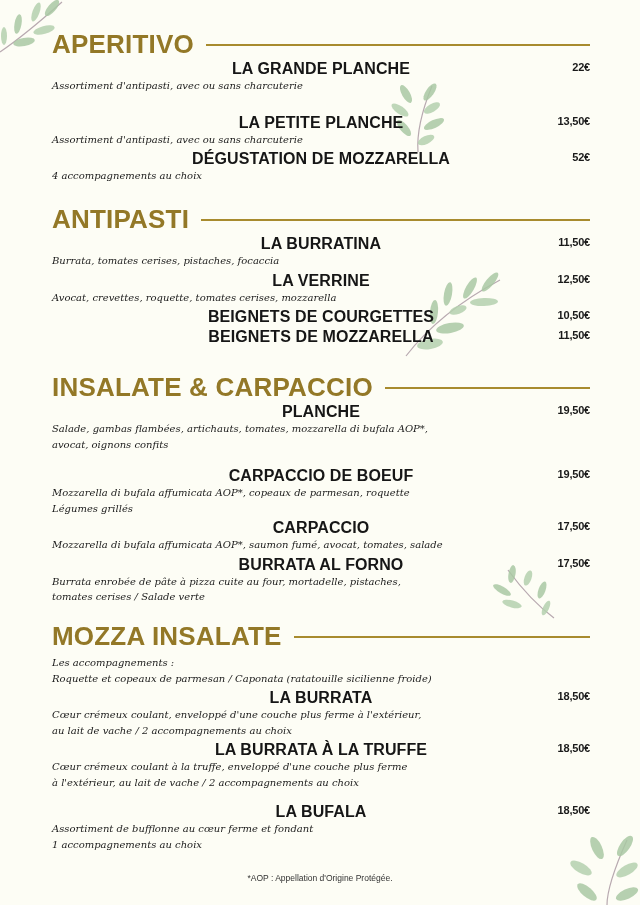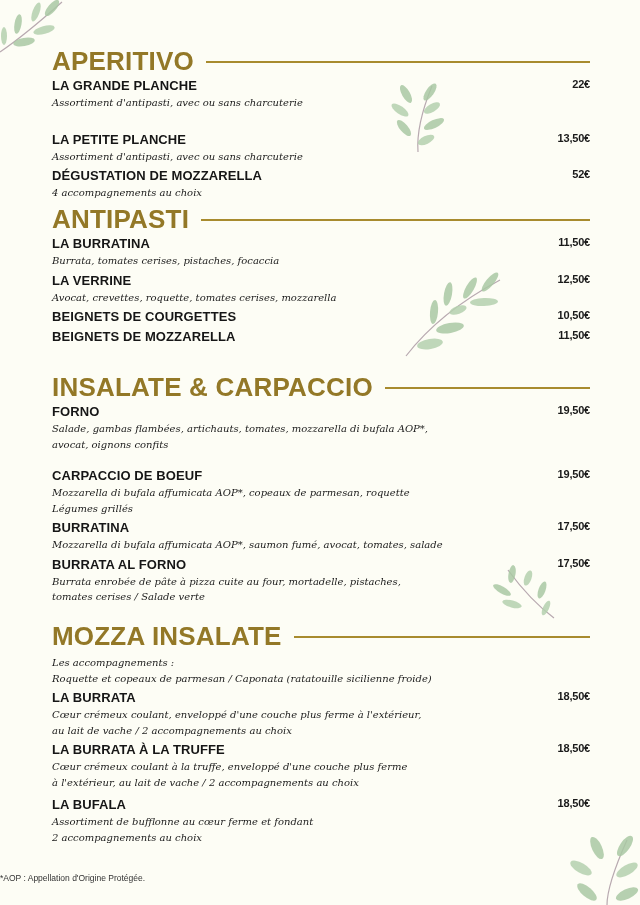--- a/index.html
+++ b/index.html
@@ -14,34 +14,34 @@
   .section { position: absolute; left: 0; width: 538px; }
   .sec-head { position: relative; height: 32px; display: flex; align-items: center; }
   .sec-title {
     font-family: "Liberation Sans", sans-serif;
     font-weight: 700; font-size: 26px; letter-spacing: 0.2px;
     color: #937827; white-space: nowrap; line-height: 30px;
   }
   .sec-rule { flex: 1; height: 2px; background: #a88b2e; margin-left: 12px; margin-top: 2px; }
   .item { position: relative; }
   .item-name {
-    font-weight: 700; font-size: 13px; line-height: 18px;
-    color: #161616; letter-spacing: 0.1px; white-space: nowrap;
+    font-weight: 700; font-size: 16px; line-height: 18px;
+    color: #161616; letter-spacing: 0.1px; white-space: nowrap; text-align: center;
   }
   .item-desc, .intro-line {
     font-family: "DejaVu Serif", serif; font-style: italic;
     font-size: 10px; line-height: 15.5px; color: #1a1a1a; white-space: nowrap;
   }
   .item-price {
     position: absolute; right: 0; top: 1px;
     font-family: "Liberation Sans", sans-serif; font-weight: 700;
     font-size: 11px; color: #1a1a1a; letter-spacing: -0.2px;
   }
   .footnote {
-    position: absolute; left: 0; width: 640px; top: 873px; 
+    position: absolute; left: 0; width: 640px; top: 873px; text-align: center;
     font-size: 8.5px; color: #333;
   }
   .leaf { position: absolute; }
 </style>
 </head>
 <body>
 
 <svg class="leaf" style="left:0;top:0" width="66" height="60" viewBox="0 0 66 60">
   <path d="M0 52 Q25 35 62 2" stroke="#b8a9b0" stroke-width="1.2" fill="none"></path>
   <ellipse cx="52" cy="8" rx="4" ry="10" transform="rotate(40 52 8)" fill="#a9c8a3" opacity="0.85"></ellipse>
@@ -90,21 +90,21 @@
   <ellipse cx="32" cy="18" rx="5" ry="12" transform="rotate(-25 32 18)" fill="#a9c8a3" opacity="0.85"></ellipse>
   <ellipse cx="60" cy="16" rx="5" ry="12" transform="rotate(35 60 16)" fill="#a9c8a3" opacity="0.85"></ellipse>
   <ellipse cx="16" cy="38" rx="5" ry="12" transform="rotate(-60 16 38)" fill="#b4d0ae" opacity="0.85"></ellipse>
   <ellipse cx="62" cy="40" rx="5" ry="12" transform="rotate(60 62 40)" fill="#b4d0ae" opacity="0.85"></ellipse>
   <ellipse cx="22" cy="62" rx="5" ry="12" transform="rotate(-50 22 62)" fill="#a9c8a3" opacity="0.85"></ellipse>
   <ellipse cx="62" cy="64" rx="5" ry="12" transform="rotate(65 62 64)" fill="#a9c8a3" opacity="0.85"></ellipse>
 </svg>
 
 <div class="page">
 
-  <div class="section" style="top:45px">
+  <div class="section" style="top:28px">
     <div class="sec-head">
       <span class="sec-title">APERITIVO</span>
       <span class="sec-rule"></span>
     </div>
     <div class="item" style="margin-top:0px">
       <div class="item-name">LA GRANDE PLANCHE</div>
       <div class="item-price">22€</div>
       <div class="item-desc">Assortiment d'antipasti, avec ou sans charcuterie</div>
     </div>
     <div class="item" style="margin-top:20px">
@@ -143,33 +143,33 @@
       <div class="item-price">11,50€</div>
     </div>
   </div>
 
   <div class="section" style="top:371px">
     <div class="sec-head">
       <span class="sec-title">INSALATE &amp; CARPACCIO</span>
       <span class="sec-rule"></span>
     </div>
     <div class="item">
-      <div class="item-name">FORNO</div>
+      <div class="item-name">PLANCHE</div>
       <div class="item-price">19,50€</div>
       <div class="item-desc">Salade, gambas flambées, artichauts, tomates, mozzarella di bufala AOP*,</div>
       <div class="item-desc">avocat, oignons confits</div>
     </div>
     <div class="item" style="margin-top:15px">
       <div class="item-name">CARPACCIO DE BOEUF</div>
       <div class="item-price">19,50€</div>
       <div class="item-desc">Mozzarella di bufala affumicata AOP*, copeaux de parmesan, roquette</div>
       <div class="item-desc">Légumes grillés</div>
     </div>
     <div class="item" style="margin-top:3px">
-      <div class="item-name">BURRATINA</div>
+      <div class="item-name">CARPACCIO</div>
       <div class="item-price">17,50€</div>
       <div class="item-desc">Mozzarella di bufala affumicata AOP*, saumon fumé, avocat, tomates, salade</div>
     </div>
     <div class="item" style="margin-top:3px">
       <div class="item-name">BURRATA AL FORNO</div>
       <div class="item-price">17,50€</div>
       <div class="item-desc">Burrata enrobée de pâte à pizza cuite au four, mortadelle, pistaches,</div>
       <div class="item-desc">tomates cerises / Salade verte</div>
     </div>
   </div>
@@ -188,22 +188,22 @@
       <div class="item-price">18,50€</div>
       <div class="item-desc">Cœur crémeux coulant, enveloppé d'une couche plus ferme à l'extérieur,</div>
       <div class="item-desc">au lait de vache / 2 accompagnements au choix</div>
     </div>
     <div class="item" style="margin-top:3px">
       <div class="item-name">LA BURRATA À LA TRUFFE</div>
       <div class="item-price">18,50€</div>
       <div class="item-desc">Cœur crémeux coulant à la truffe, enveloppé d'une couche plus ferme</div>
       <div class="item-desc">à l'extérieur, au lait de vache / 2 accompagnements au choix</div>
     </div>
-    <div class="item" style="margin-top:6px">
+    <div class="item" style="margin-top:13px">
       <div class="item-name">LA BUFALA</div>
       <div class="item-price">18,50€</div>
       <div class="item-desc">Assortiment de bufflonne au cœur ferme et fondant</div>
-      <div class="item-desc">2 accompagnements au choix</div>
+      <div class="item-desc">1 accompagnements au choix</div>
     </div>
   </div>
 </div>
 
 <div class="footnote">*AOP : Appellation d'Origine Protégée.</div>
 
 </body></html>

